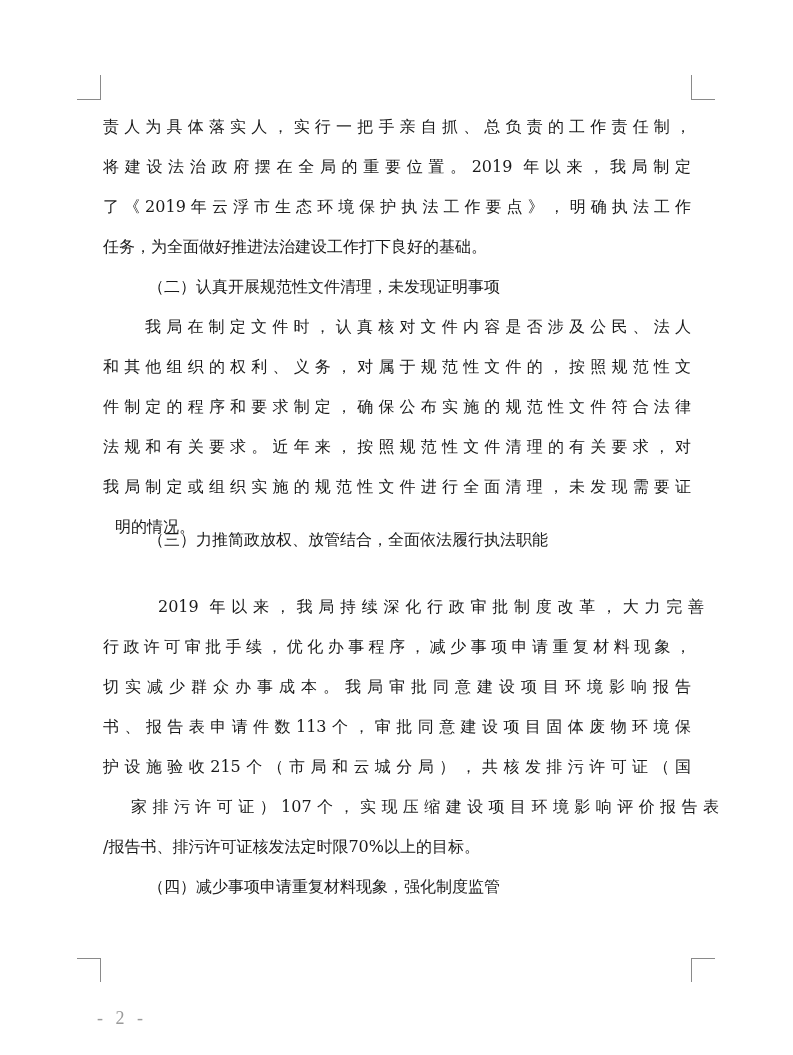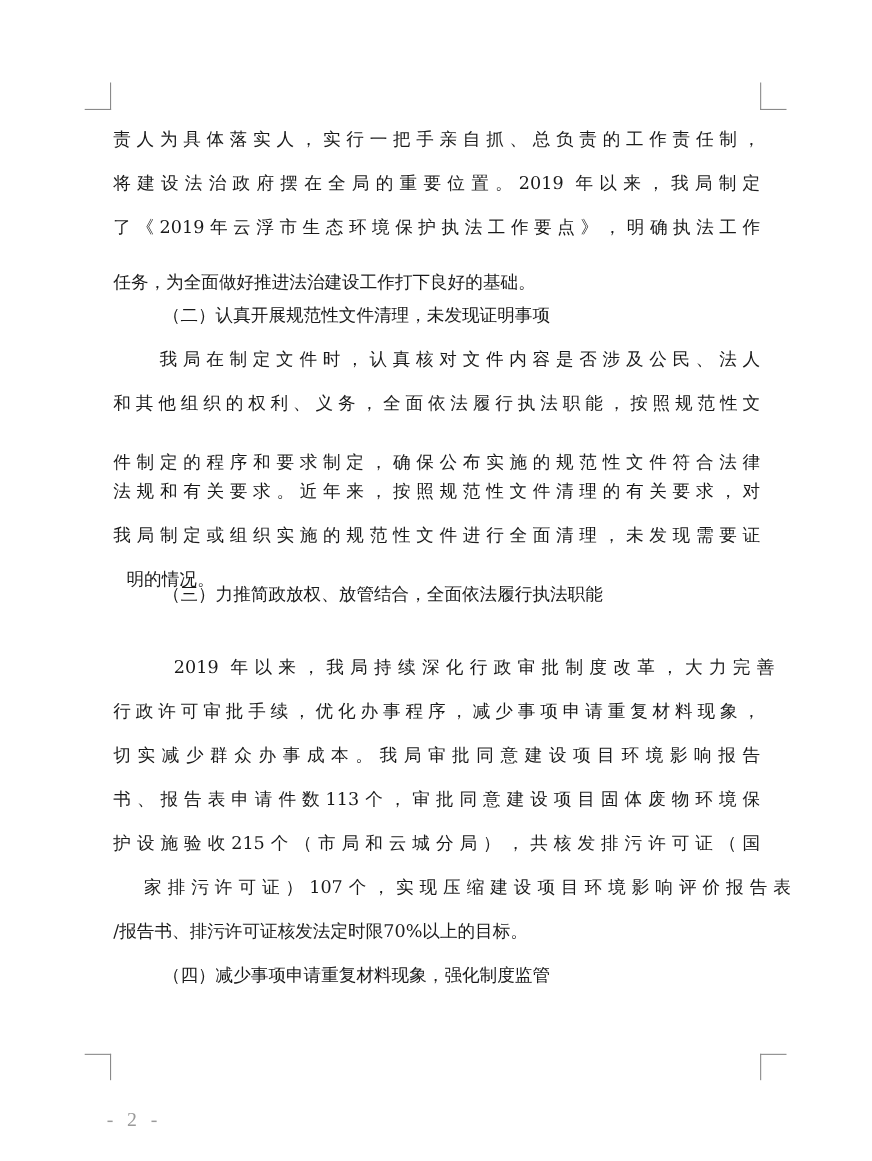--- a/index.html
+++ b/index.html
@@ -23,25 +23,25 @@
 <div class="mark" style="left:691px; top:99px; width:24px; height:1px;"></div>
 <div class="mark" style="left:77px; top:958px; width:24px; height:1px;"></div>
 <div class="mark" style="left:100px; top:958px; width:1px; height:24px;"></div>
 <div class="mark" style="left:691px; top:958px; width:24px; height:1px;"></div>
 <div class="mark" style="left:691px; top:958px; width:1px; height:24px;"></div>
 
 <div>
   <div class="line justify" style="top:107px;">责人为具体落实人，实行一把手亲自抓、总负责的工作责任制，</div>
   <div class="line justify" style="top:147px;">将建设法治政府摆在全局的重要位置。2019 年以来，我局制定</div>
   <div class="line justify" style="top:187px;">了《2019年云浮市生态环境保护执法工作要点》，明确执法工作</div>
-  <div class="line" style="top:227px;margin-top:10px;">任务，为全面做好推进法治建设工作打下良好的基础。</div>
+  <div class="line" style="top:227px;">任务，为全面做好推进法治建设工作打下良好的基础。</div>
   <div class="line heading" style="top:267px;">（二）认真开展规范性文件清理，未发现证明事项</div>
   <div class="line justify indent" style="top:307px;">我局在制定文件时，认真核对文件内容是否涉及公民、法人</div>
-  <div class="line justify" style="top:347px;">和其他组织的权利、义务，全面依法履行执法职能，按照规范性文</div>
-  <div class="line justify" style="top:400px;">件制定的程序和要求制定，确保公布实施的规范性文件符合法律</div>
+  <div class="line justify" style="top:347px;">和其他组织的权利、义务，对属于规范性文件的，按照规范性文</div>
+  <div class="line justify" style="top:387px;">件制定的程序和要求制定，确保公布实施的规范性文件符合法律</div>
   <div class="line justify" style="top:427px;">法规和有关要求。近年来，按照规范性文件清理的有关要求，对</div>
   <div class="line justify" style="top:467px;">我局制定或组织实施的规范性文件进行全面清理，未发现需要证</div>
   <div class="line" style="top:507px;margin-left:12px;">明的情况。</div>
   <div class="line heading" style="top:520px;">（三）力推简政放权、放管结合，全面依法履行执法职能</div>
   <div class="line justify indent" style="top:587px;margin-left:13px;">2019 年以来，我局持续深化行政审批制度改革，大力完善</div>
   <div class="line justify" style="top:627px;">行政许可审批手续，优化办事程序，减少事项申请重复材料现象，</div>
   <div class="line justify" style="top:667px;">切实减少群众办事成本。我局审批同意建设项目环境影响报告</div>
   <div class="line justify" style="top:707px;">书、报告表申请件数113个，审批同意建设项目固体废物环境保</div>
   <div class="line justify" style="top:747px;">护设施验收215个（市局和云城分局），共核发排污许可证（国</div>
   <div class="line justify" style="top:787px;margin-left:28px;">家排污许可证）107个，实现压缩建设项目环境影响评价报告表</div>

